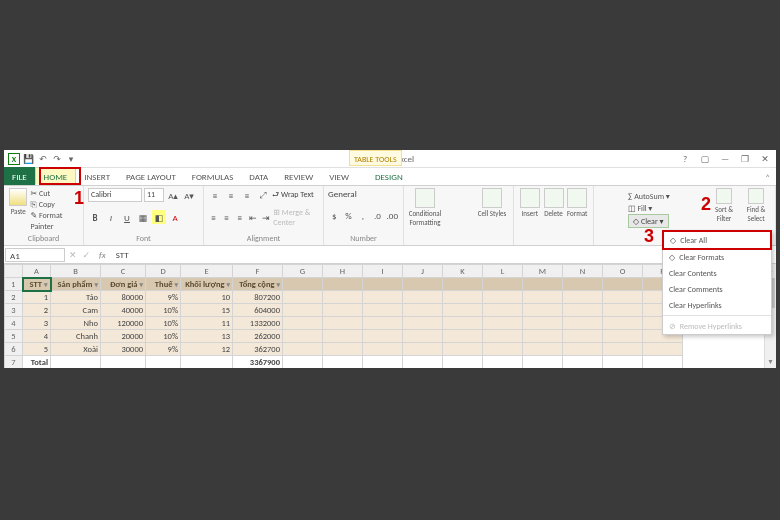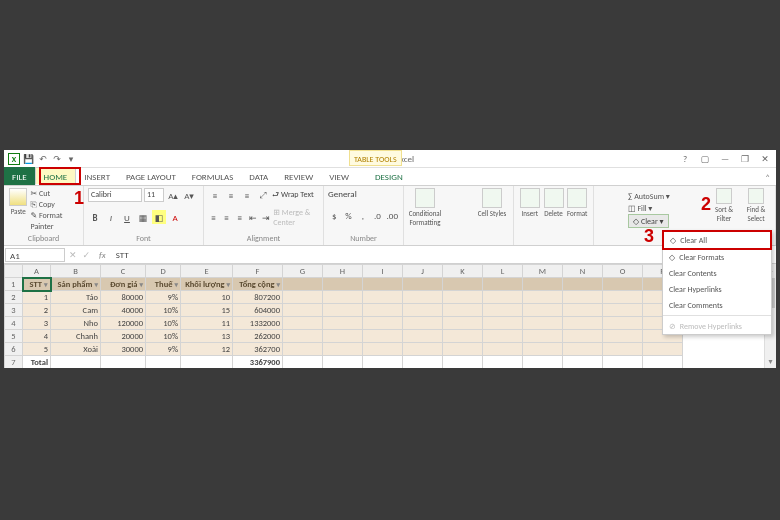--- a/index.html
+++ b/index.html
@@ -212,24 +212,24 @@
       <div class="group-label" style="position:absolute;bottom:1px;left:0;right:0;">Editing</div>
     </div>
 
     <div class="clearmenu">
       <div class="mi hl">◇ <span>Clear All</span></div>
       <div class="mi">◇ <span>Clear Formats</span></div>
       <div class="mi">
           <span>Clear Contents</span>
         </div>
       <div class="mi">
+          <span>Clear Comments</span>
+        </div>
+      <div class="mi">
           <span>Clear Hyperlinks</span>
-        </div>
-      <div class="mi">
-          <span>Clear Comments</span>
         </div>
       <div class="sep"></div>
       <div class="mi dis">⊘ <span>Remove Hyperlinks</span></div>
     </div>
   </div>
 
   <div class="annot" style="left:70px; top:38px;">1</div>
   <div class="annot" style="right:65px; top:44px;">2</div>
   <div class="annot" style="right:122px; top:76px;">3</div>
 

